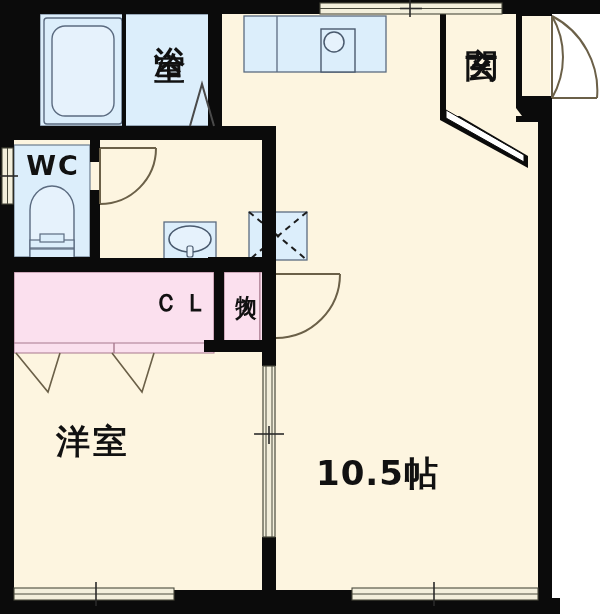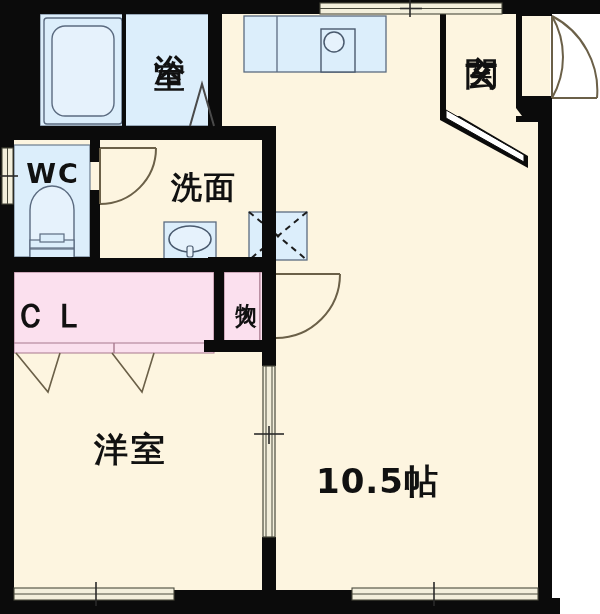--- a/index.html
+++ b/index.html
@@ -1,20 +1,20 @@
 <!DOCTYPE html>
 <html><head>
 <meta charset="utf-8">
 <style>
   html,body{margin:0;padding:0;background:#ffffff;}
   body{font-family:"Liberation Sans","DejaVu Sans",sans-serif;}
   #plan{position:relative;width:600px;height:614px;background:#ffffff;overflow:hidden;}
   .layer{position:absolute;left:0;top:0;width:600px;height:614px;}
   .lbl{position:absolute;color:#111111;font-weight:bold;white-space:nowrap;
-       font-family:"DejaVu Sans","Liberation Sans",sans-serif;line-height:1;margin-top:8px;}
+       font-family:"DejaVu Sans","Liberation Sans",sans-serif;line-height:1;}
   .jp{font-family:"DejaVu Sans",sans-serif;}
 </style>
 </head>
 <body>
 
 <div id="plan">
 
   <svg class="layer" viewBox="0 0 600 614" width="600" height="614">
 
     <defs>
@@ -199,29 +199,28 @@
       </g>
 
     </g>
   </svg>
 
   <div class="lbl jp" style="left:145px;top:22px;width:40px;text-align:center;font-size:31px;
               writing-mode:vertical-rl;letter-spacing:4px;">浴室</div>
 
   <div class="lbl" style="left:20px;top:152px;width:66px;text-align:center;font-size:27px;letter-spacing:2px;">WC</div>
 
-  <div class="lbl jp" style="left:156px;top:164px;width:96px;text-align:center;font-size:31px;letter-spacing:2px;">洗面</div>
 
   <div class="lbl jp" style="left:462px;top:22px;width:36px;text-align:center;font-size:32px;
               writing-mode:vertical-rl;letter-spacing:4px;">玄関</div>
 
-  <div class="lbl" style="left:14px;top:291px;width:200px;text-align:left;font-size:33px;letter-spacing:6px;">ＣＬ</div>
+  <div class="lbl" style="left:14px;top:291px;width:200px;text-align:right;font-size:24px;letter-spacing:6px;">ＣＬ</div>
 
   <div class="lbl jp" style="left:228px;top:278px;width:28px;text-align:center;font-size:21px;
               writing-mode:vertical-rl;letter-spacing:3px;">物入</div>
 
-  <div class="lbl jp" style="left:56px;top:424px;width:150px;text-align:center;font-size:34px;letter-spacing:3px;">洋室</div>
+  <div class="lbl jp" style="left:56px;top:424px;width:150px;font-size:34px;letter-spacing:3px;">洋室</div>
 
 
 
   <div class="lbl jp" style="left:316px;top:456px;width:160px;font-size:34px;letter-spacing:1px;">10.5帖</div>
 
 </div>
 
 </body></html>

